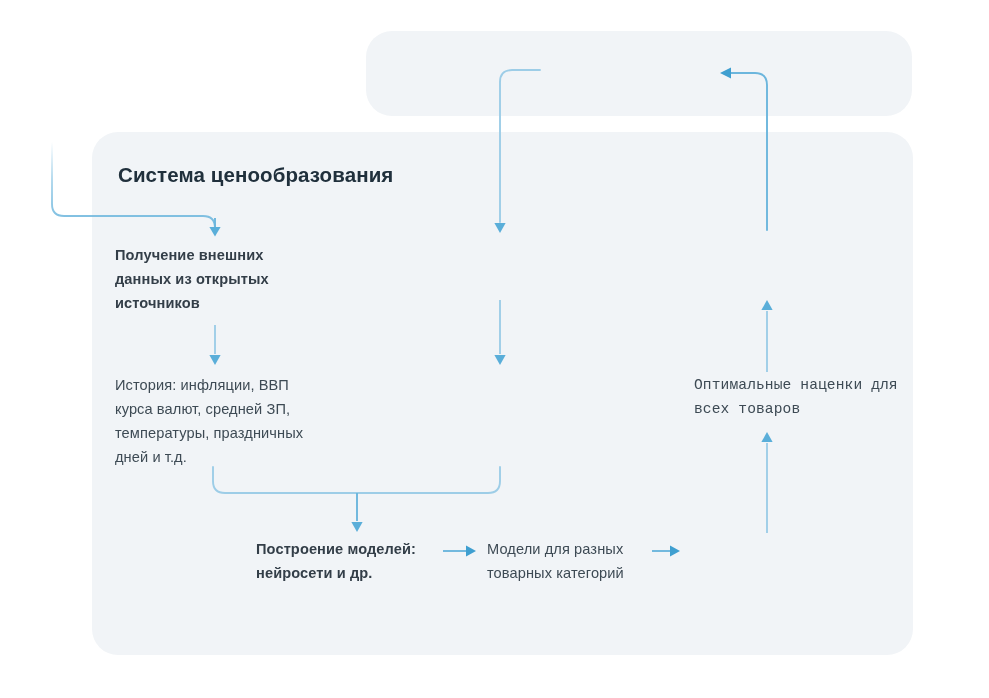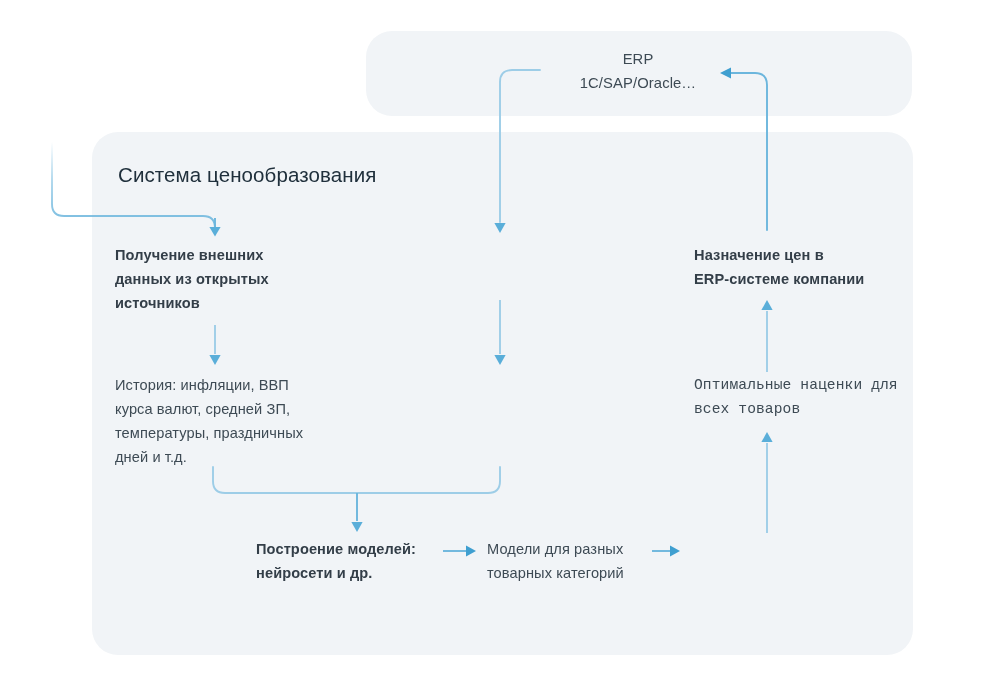--- a/index.html
+++ b/index.html
@@ -67,21 +67,21 @@
   }
   .tx.center {
     text-align: center;
   }
 
   #panel-title {
     position: absolute;
     left: 118px;
     top: 163px;
     font-size: 20.5px;
-    font-weight: normal;
+    font-weight: bold;
     color: #20303c;
     letter-spacing: 0.1px;
   }
 
   #erp-label {
     left: 548px;
     top: 47px;
     width: 180px;
     font-size: 14.8px;
     line-height: 24px;
@@ -169,36 +169,32 @@
       <path d="M767,372 L767,311" fill="none" stroke="#9dcde7" stroke-width="1.9"></path>
       <path d="M761.4,310 L772.6,310 L767,300 Z" fill="#5aaed9"></path>
     </g>
 
     <g>
       <path d="M767,230 L767,85 Q767,73 755,73 L731,73" fill="none" stroke="#6cb6dd" stroke-width="1.9" stroke-linecap="round"></path>
       <path d="M731,67.6 L731,78.4 L720,73 Z" fill="#3f9fd0"></path>
     </g>
   </svg>
 
-  <div class="tx center" id="erp-label">ERP
-1C/SAP/Oracle…</div>
 
   <div id="panel-title">Система ценообразования</div>
 
   <div class="tx" id="c1-body">История: инфляции, ВВП
 курса валют, средней ЗП,
 температуры, праздничных
 дней и т.д.</div>
   <div class="tx bold" id="c1-head">Получение внешних
 данных из открытых
 источников</div>
 
 
-  <div class="tx bold" id="c3-head">Назначение цен в
-ERP-системе компании</div>
   <div class="tx" id="c3-body">Оптимальные наценки для
 всех товаров</div>
 
   <div class="tx bold" id="b1">Построение моделей:
 нейросети и др.</div>
   <div class="tx" id="b2">Модели для разных
 товарных категорий</div>
 
 </div>
 

